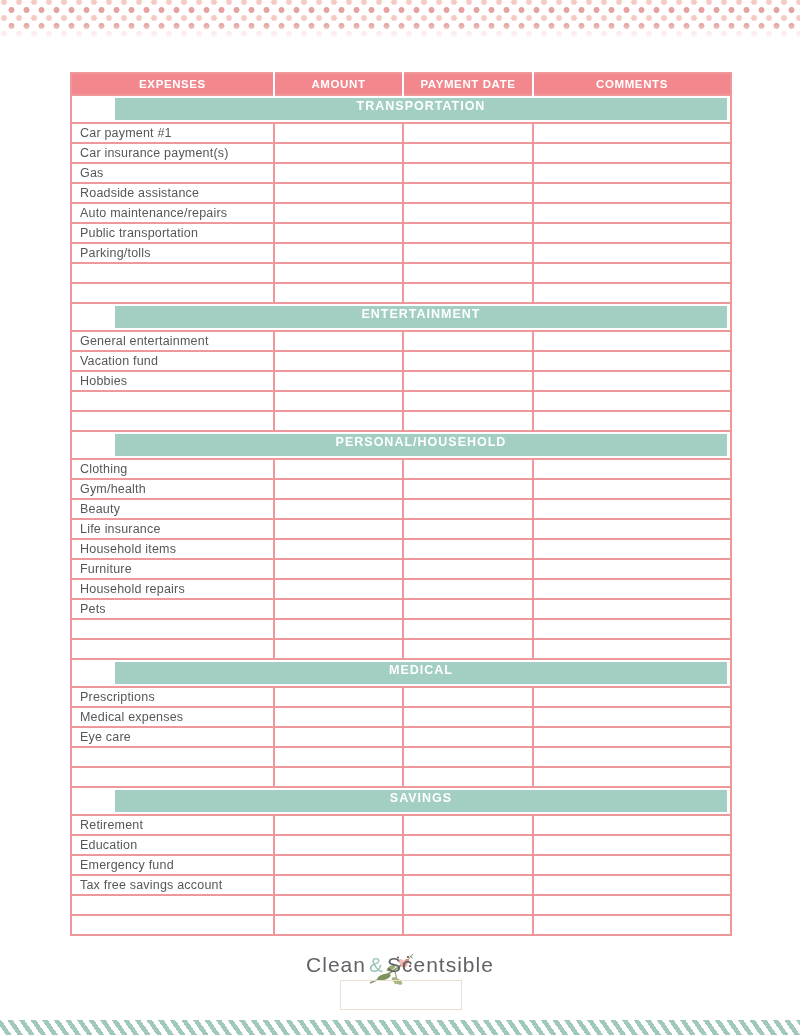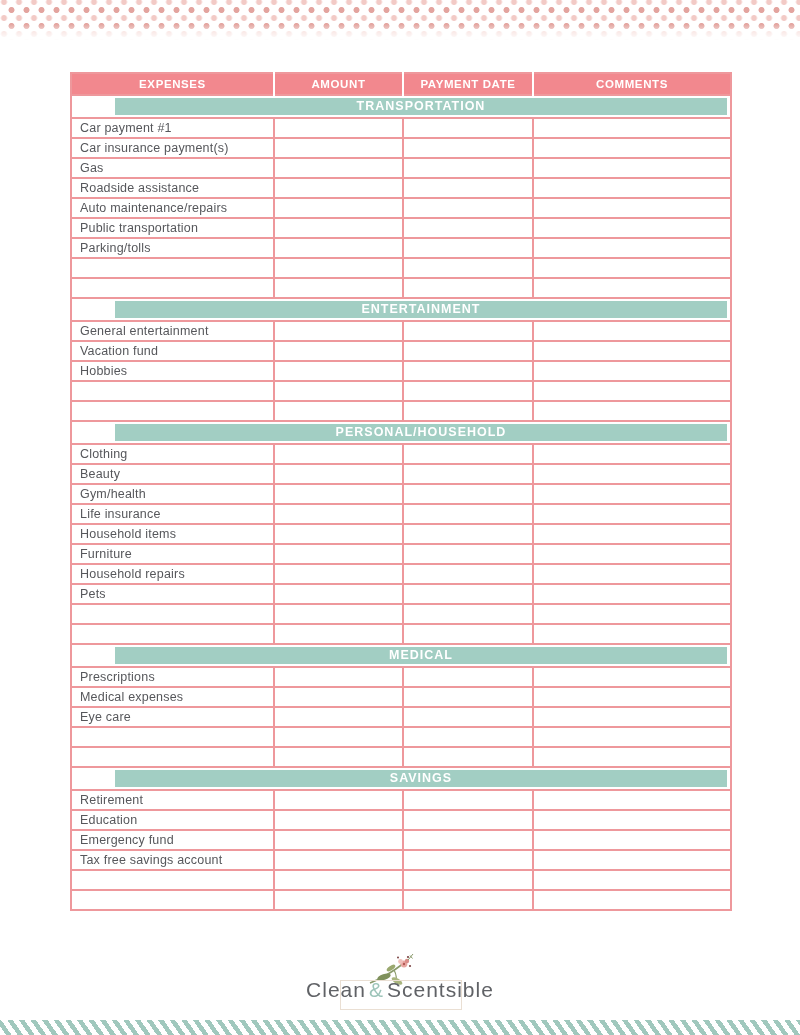--- a/index.html
+++ b/index.html
@@ -41,30 +41,30 @@
     height:18px;
     font-size:12.5px;color:#56575b;letter-spacing:.2px;
     padding:0 0 0 8px;
     white-space:nowrap;overflow:hidden;
   }
   table.budget td.blank{padding:0;}
   table.budget td.band-cell{padding:2px 3px;height:auto;}
   .band{
     background:#a2cec3;color:#ffffff;
     font-size:12.5px;font-weight:bold;letter-spacing:1px;
-    height:17px;line-height:17px;text-align:center;margin-left:40px;
+    height:22px;line-height:17px;text-align:center;margin-left:40px;
   }
 
   
   .brand-box{
     position:absolute;left:340px;top:980px;width:120px;height:28px;
     border:1px solid #eadfd3;background:transparent;
   }
   .brand-word{
-    position:absolute;left:0;right:0;top:978px;
+    position:absolute;left:0;right:0;top:953px;
     text-align:center;
     font-size:21px;color:#606266;letter-spacing:1px;font-weight:400;
   }
   .brand-word .amp{color:#9dc4b9;padding:0 3px;}
   .sprig{position:absolute;left:364px;top:951px;width:52px;height:40px;}
 
   
   .stripes-band{
     position:absolute;left:0;bottom:0;width:800px;height:15px;
     background:repeating-linear-gradient(55deg,
@@ -192,27 +192,27 @@
           <div class="band">PERSONAL/HOUSEHOLD</div>
         </td>
       </tr>
       <tr>
         <td>Clothing</td>
         <td class="blank">&nbsp;</td>
         <td class="blank">&nbsp;</td>
         <td class="blank">&nbsp;</td>
       </tr>
       <tr>
+        <td>Gym/health</td>
+        <td class="blank">&nbsp;</td>
+        <td class="blank">&nbsp;</td>
+        <td class="blank">&nbsp;</td>
+      </tr>
+      <tr>
         <td>Beauty</td>
-        <td class="blank">&nbsp;</td>
-        <td class="blank">&nbsp;</td>
-        <td class="blank">&nbsp;</td>
-      </tr>
-      <tr>
-        <td>Gym/health</td>
         <td class="blank">&nbsp;</td>
         <td class="blank">&nbsp;</td>
         <td class="blank">&nbsp;</td>
       </tr>
       <tr>
         <td>Life insurance</td>
         <td class="blank">&nbsp;</td>
         <td class="blank">&nbsp;</td>
         <td class="blank">&nbsp;</td>
       </tr>

